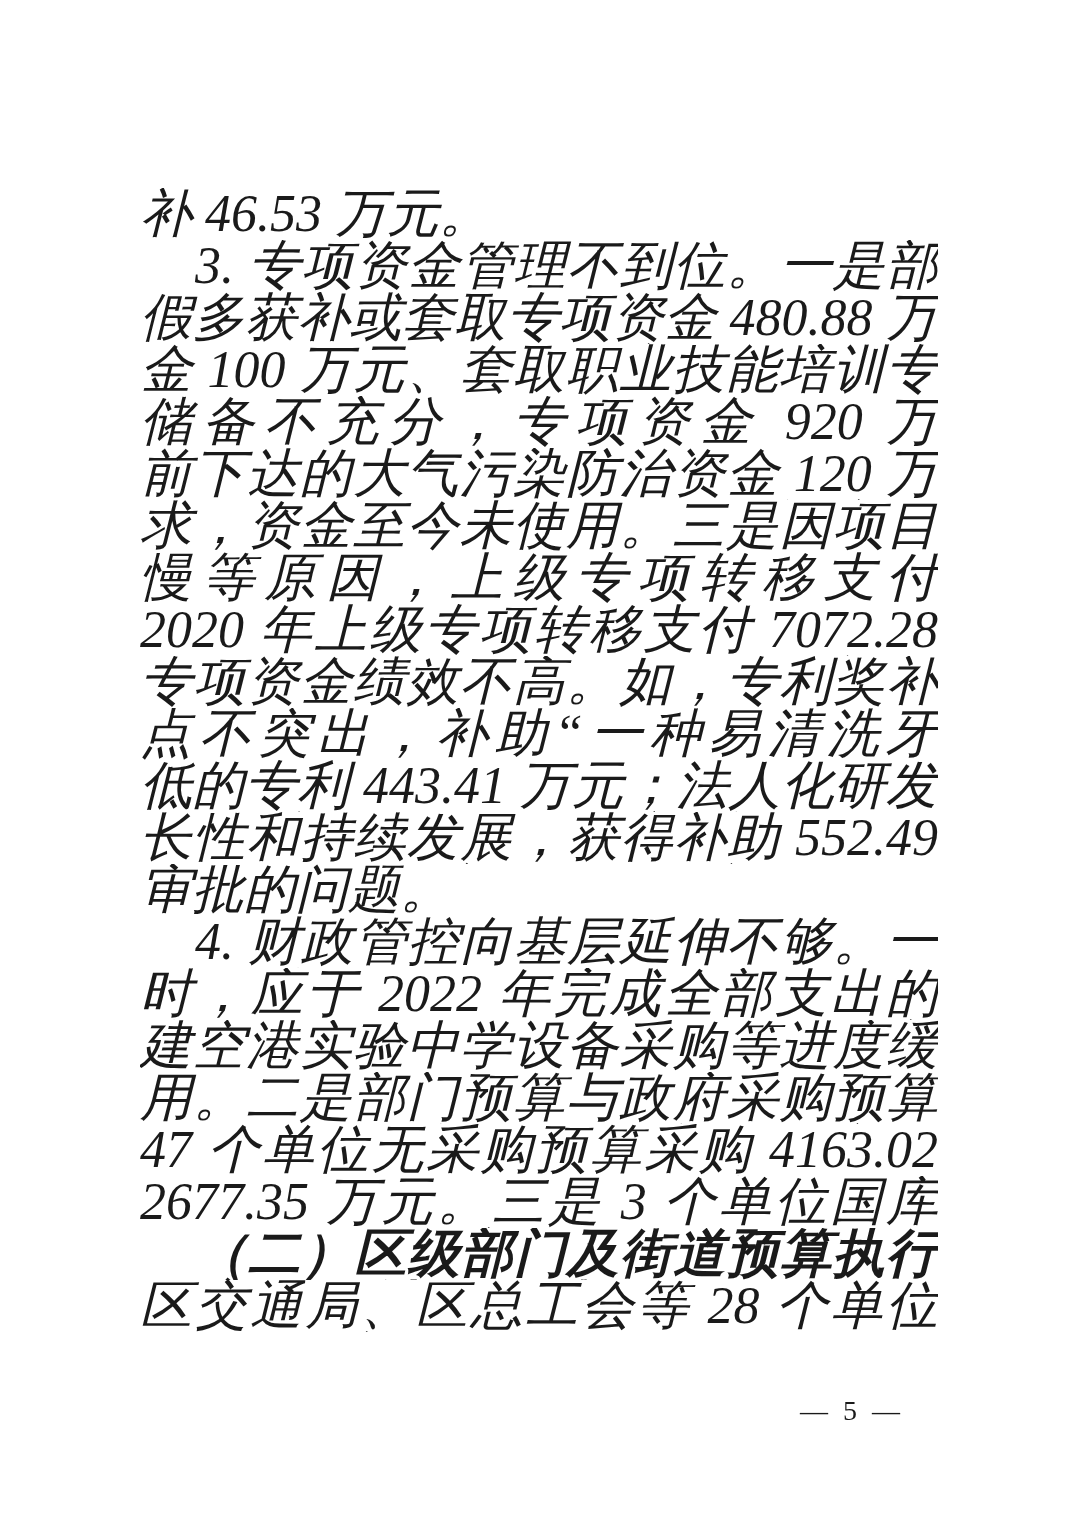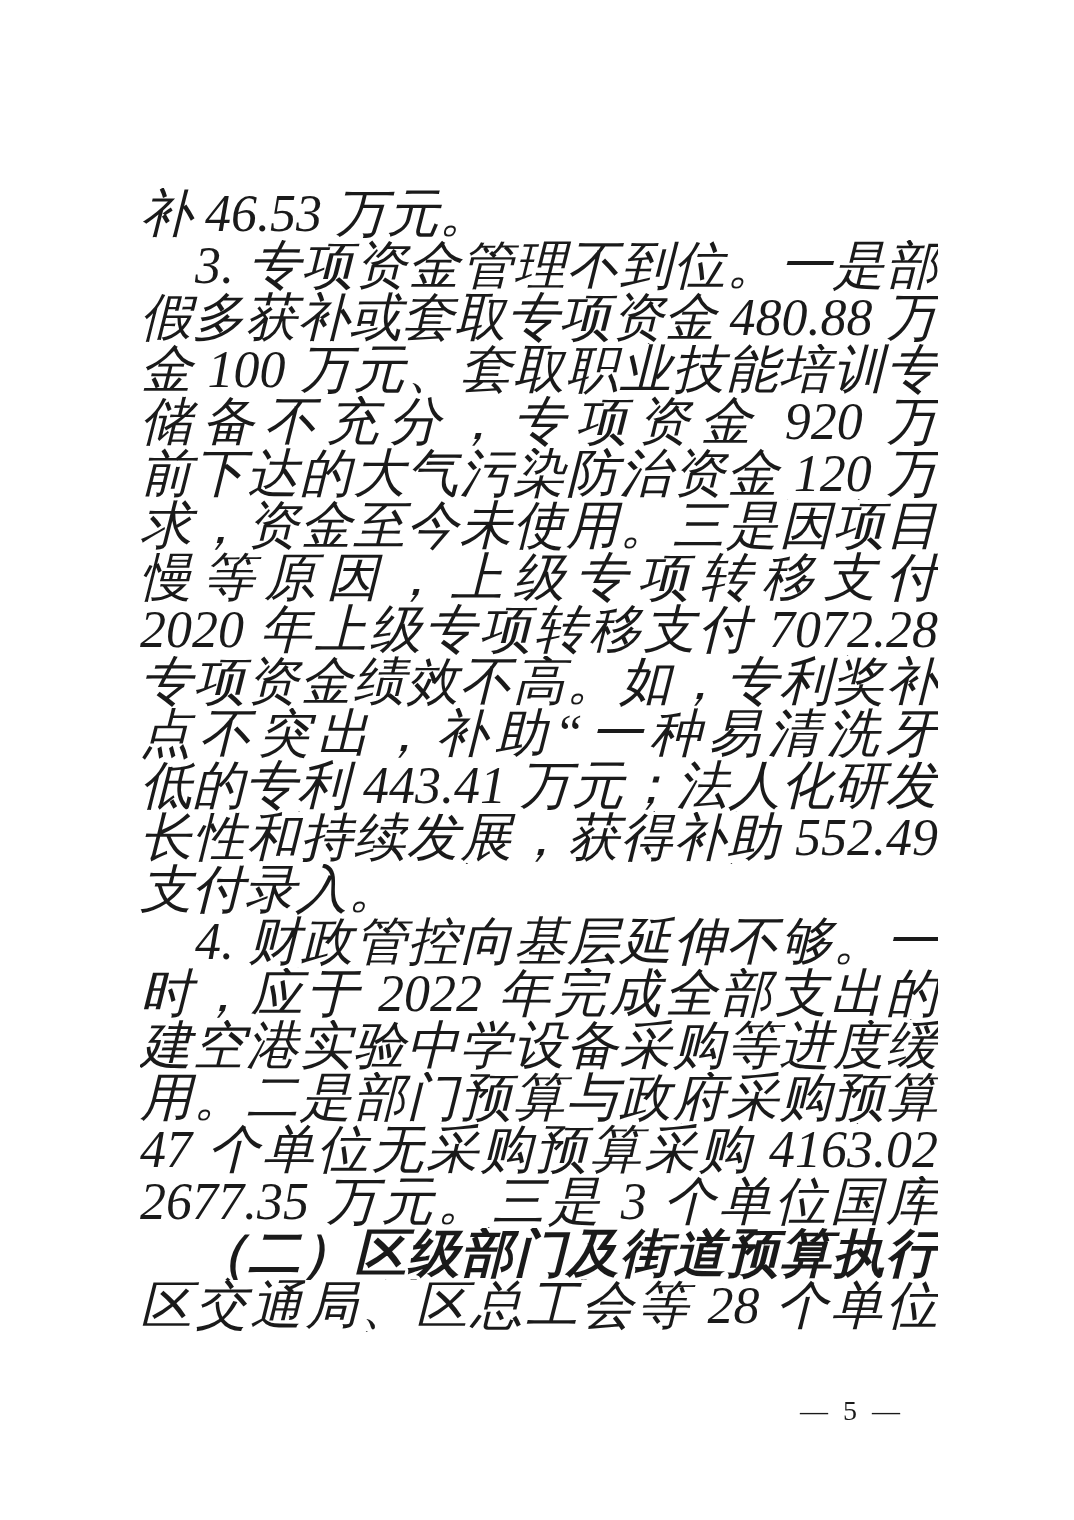--- a/index.html
+++ b/index.html
@@ -63,21 +63,21 @@
       <div class="line fill"><span class="run">金 100 万元、套取职业技能培训专项资金 13.07 万元。二是项目</span></div>
       <div class="line fill"><span class="run">储备不充分，专项资金 920 万元“钱等项目”。其中 2021 年提</span></div>
       <div class="line fill"><span class="run">前下达的大气污染防治资金 120 万元，3 次申报均不符合入库要</span></div>
       <div class="line fill"><span class="run">求，资金至今未使用。三是因项目前期工作不到位、项目推进缓</span></div>
       <div class="line fill"><span class="run">慢等原因，上级专项转移支付 13115.99 万元使用不及时，其中</span></div>
       <div class="line fill"><span class="run">2020 年上级专项转移支付 7072.28 万元至今仍未使用。四是部分</span></div>
       <div class="line fill"><span class="run">专项资金绩效不高。如，专利奖补资金聚焦促进企业科创发展重</span></div>
       <div class="line fill"><span class="run">点不突出，补助“一种易清洗牙刷”“多用途挂件”等技术含量</span></div>
       <div class="line fill"><span class="run">低的专利 443.41 万元；法人化研发机构补贴资金不注重企业成</span></div>
       <div class="line fill"><span class="run">长性和持续发展，获得补助 552.49 万元的 11 家公司已注销或未</span></div>
-      <div class="line"><span class="run">支付录入。</span></div>
+      <div class="line"><span class="run">审批的问题。</span></div>
       <div class="line indent fill"><span class="run">4. 财政管控向基层延伸不够。一是专项债券资金使用不及</span></div>
       <div class="line fill"><span class="run">时，应于 2022 年完成全部支出的专项债券资金 9300 万元，因新</span></div>
       <div class="line fill"><span class="run">建空港实验中学设备采购等进度缓慢，至 2023 年 4 月末尚未使</span></div>
       <div class="line fill"><span class="run">用。二是部门预算与政府采购预算不同步，采购预算编制不实。</span></div>
       <div class="line fill"><span class="run">47 个单位无采购预算采购 4163.02 万元、17 个单位超采购预算</span></div>
       <div class="line fill"><span class="run">2677.35 万元。三是 3 个单位国库集中支付制度执行不严，存在</span></div>
       <div class="line indent fill"><span class="run bold">（二）区级部门及街道预算执行审计情况。</span></div>
       <div class="line fill"><span class="run">区交通局、区总工会等 28 个单位 2022 年度预算执行和其他财政</span></div>
     </div>
   <div class="page-number">— 5 —</div>

